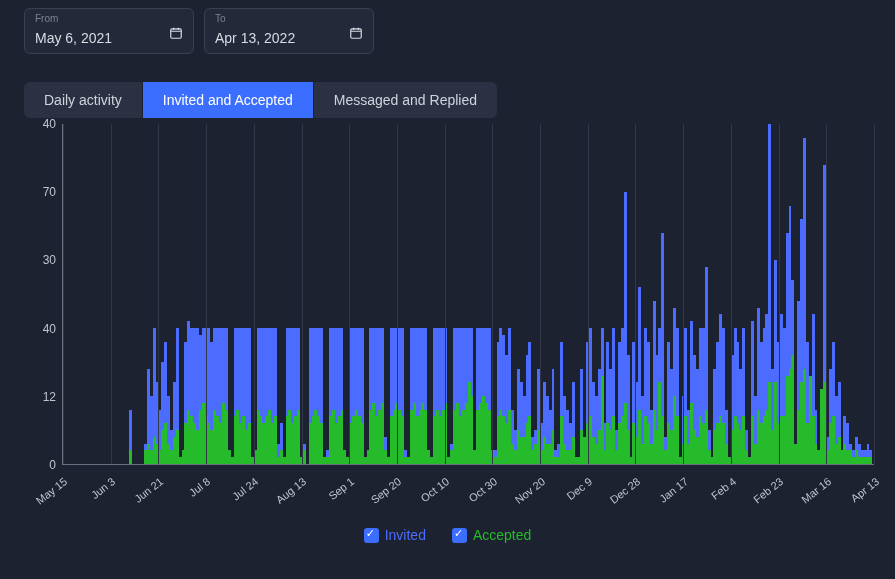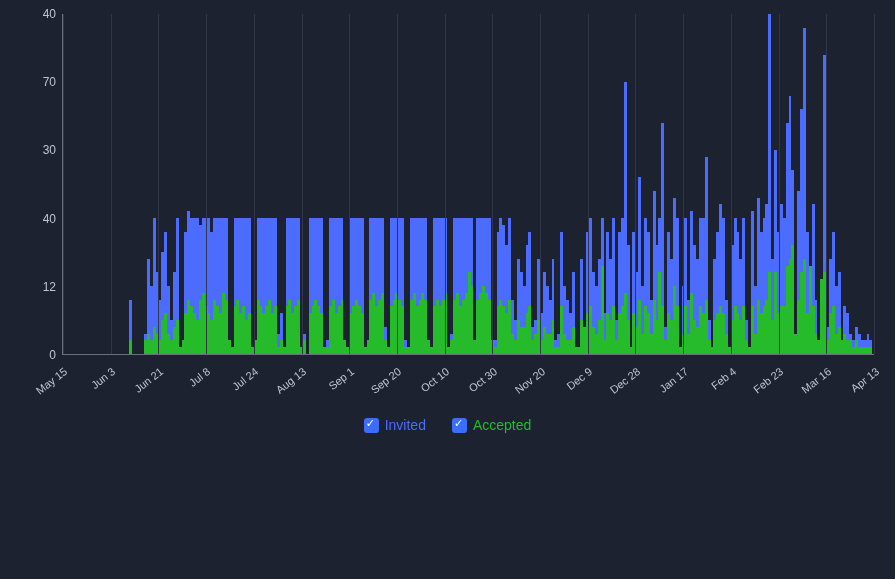--- a/index.html
+++ b/index.html
@@ -107,21 +107,48 @@
   }
   input[type=checkbox]::after{
     content:"✓"; color:#fff; font-size:11px; position:absolute;
     left:2px; top:-1px;
   }
 </style>
 </head>
 <body>
 
 <div class="wrap">
+  <div class="daterow">
+    <div class="datebox">
+      <span class="lbl">From</span>
+      <span class="val">May 6, 2021</span>
+      <span class="cal">
+        <svg width="14" height="14" viewBox="0 0 24 24" fill="none" stroke="currentColor" stroke-width="2">
+            <rect x="3" y="5" width="18" height="16" rx="2"></rect>
+            <path d="M3 9h18M8 3v4M16 3v4"></path>
+          </svg>
+      </span>
+    </div>
+    <div class="datebox">
+      <span class="lbl">To</span>
+      <span class="val">Apr 13, 2022</span>
+      <span class="cal">
+        <svg width="14" height="14" viewBox="0 0 24 24" fill="none" stroke="currentColor" stroke-width="2">
+            <rect x="3" y="5" width="18" height="16" rx="2"></rect>
+            <path d="M3 9h18M8 3v4M16 3v4"></path>
+          </svg>
+      </span>
+    </div>
+  </div>
 
+  <div class="tabs">
+    <div class="tab">Daily activity</div>
+    <div class="tab active">Invited and Accepted</div>
+    <div class="tab">Messaged and Replied</div>
+  </div>
 
 
   <div class="chart">
     <div class="yaxis" id="yaxis">
         <div class="ytick" style="top: 100%;">0</div>
         <div class="ytick" style="top: 80%;">12</div>
         <div class="ytick" style="top: 60%;">40</div>
         <div class="ytick" style="top: 40%;">30</div>
         <div class="ytick" style="top: 20%;">70</div>
         <div class="ytick" style="top: 0%;">40</div>

